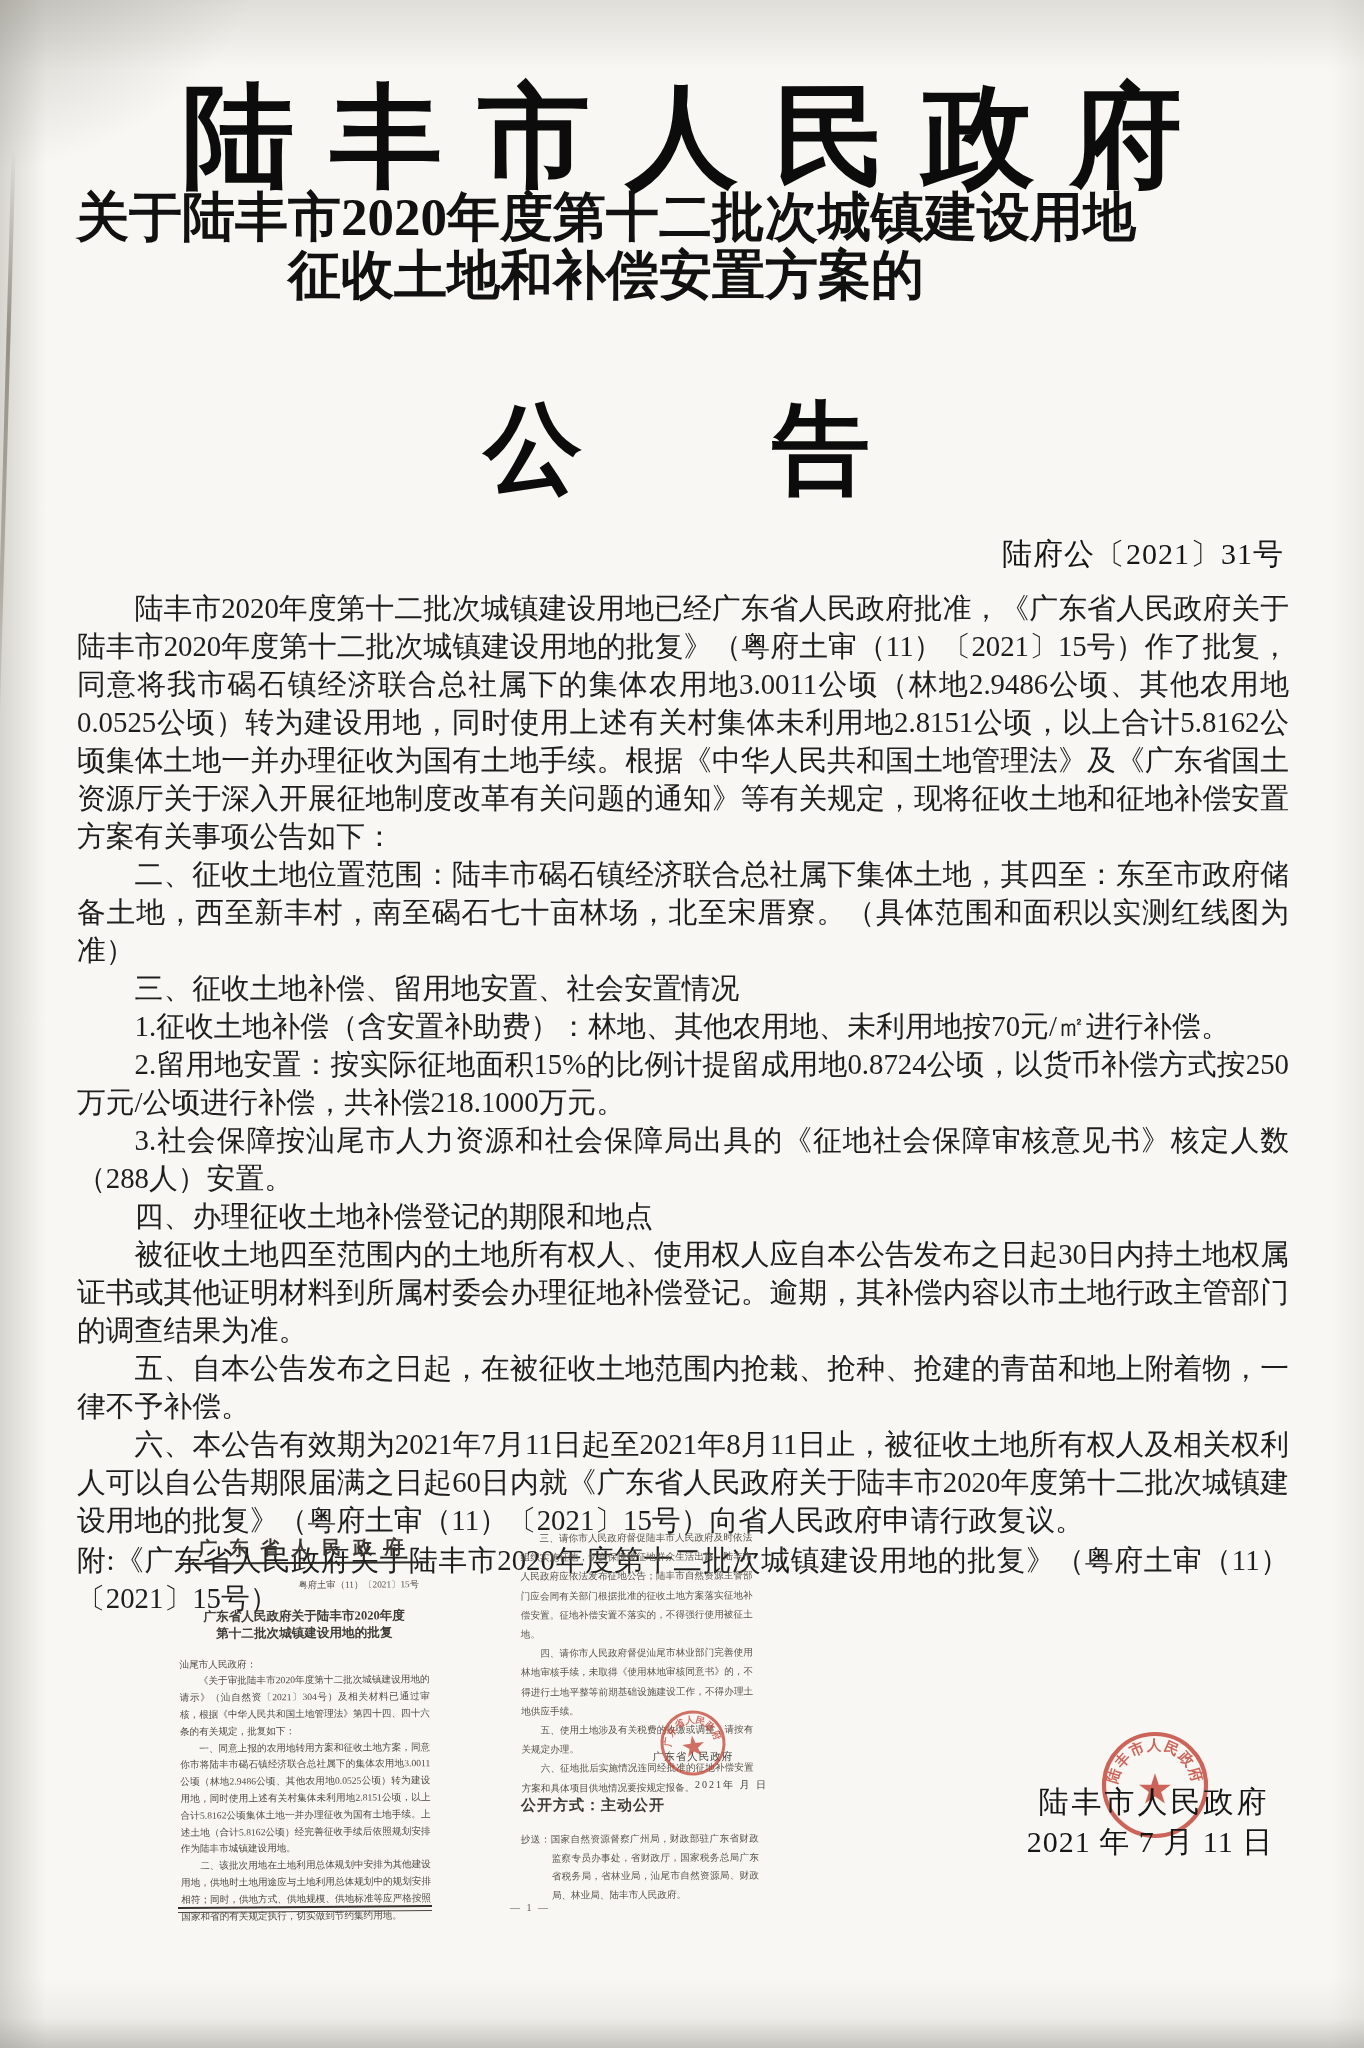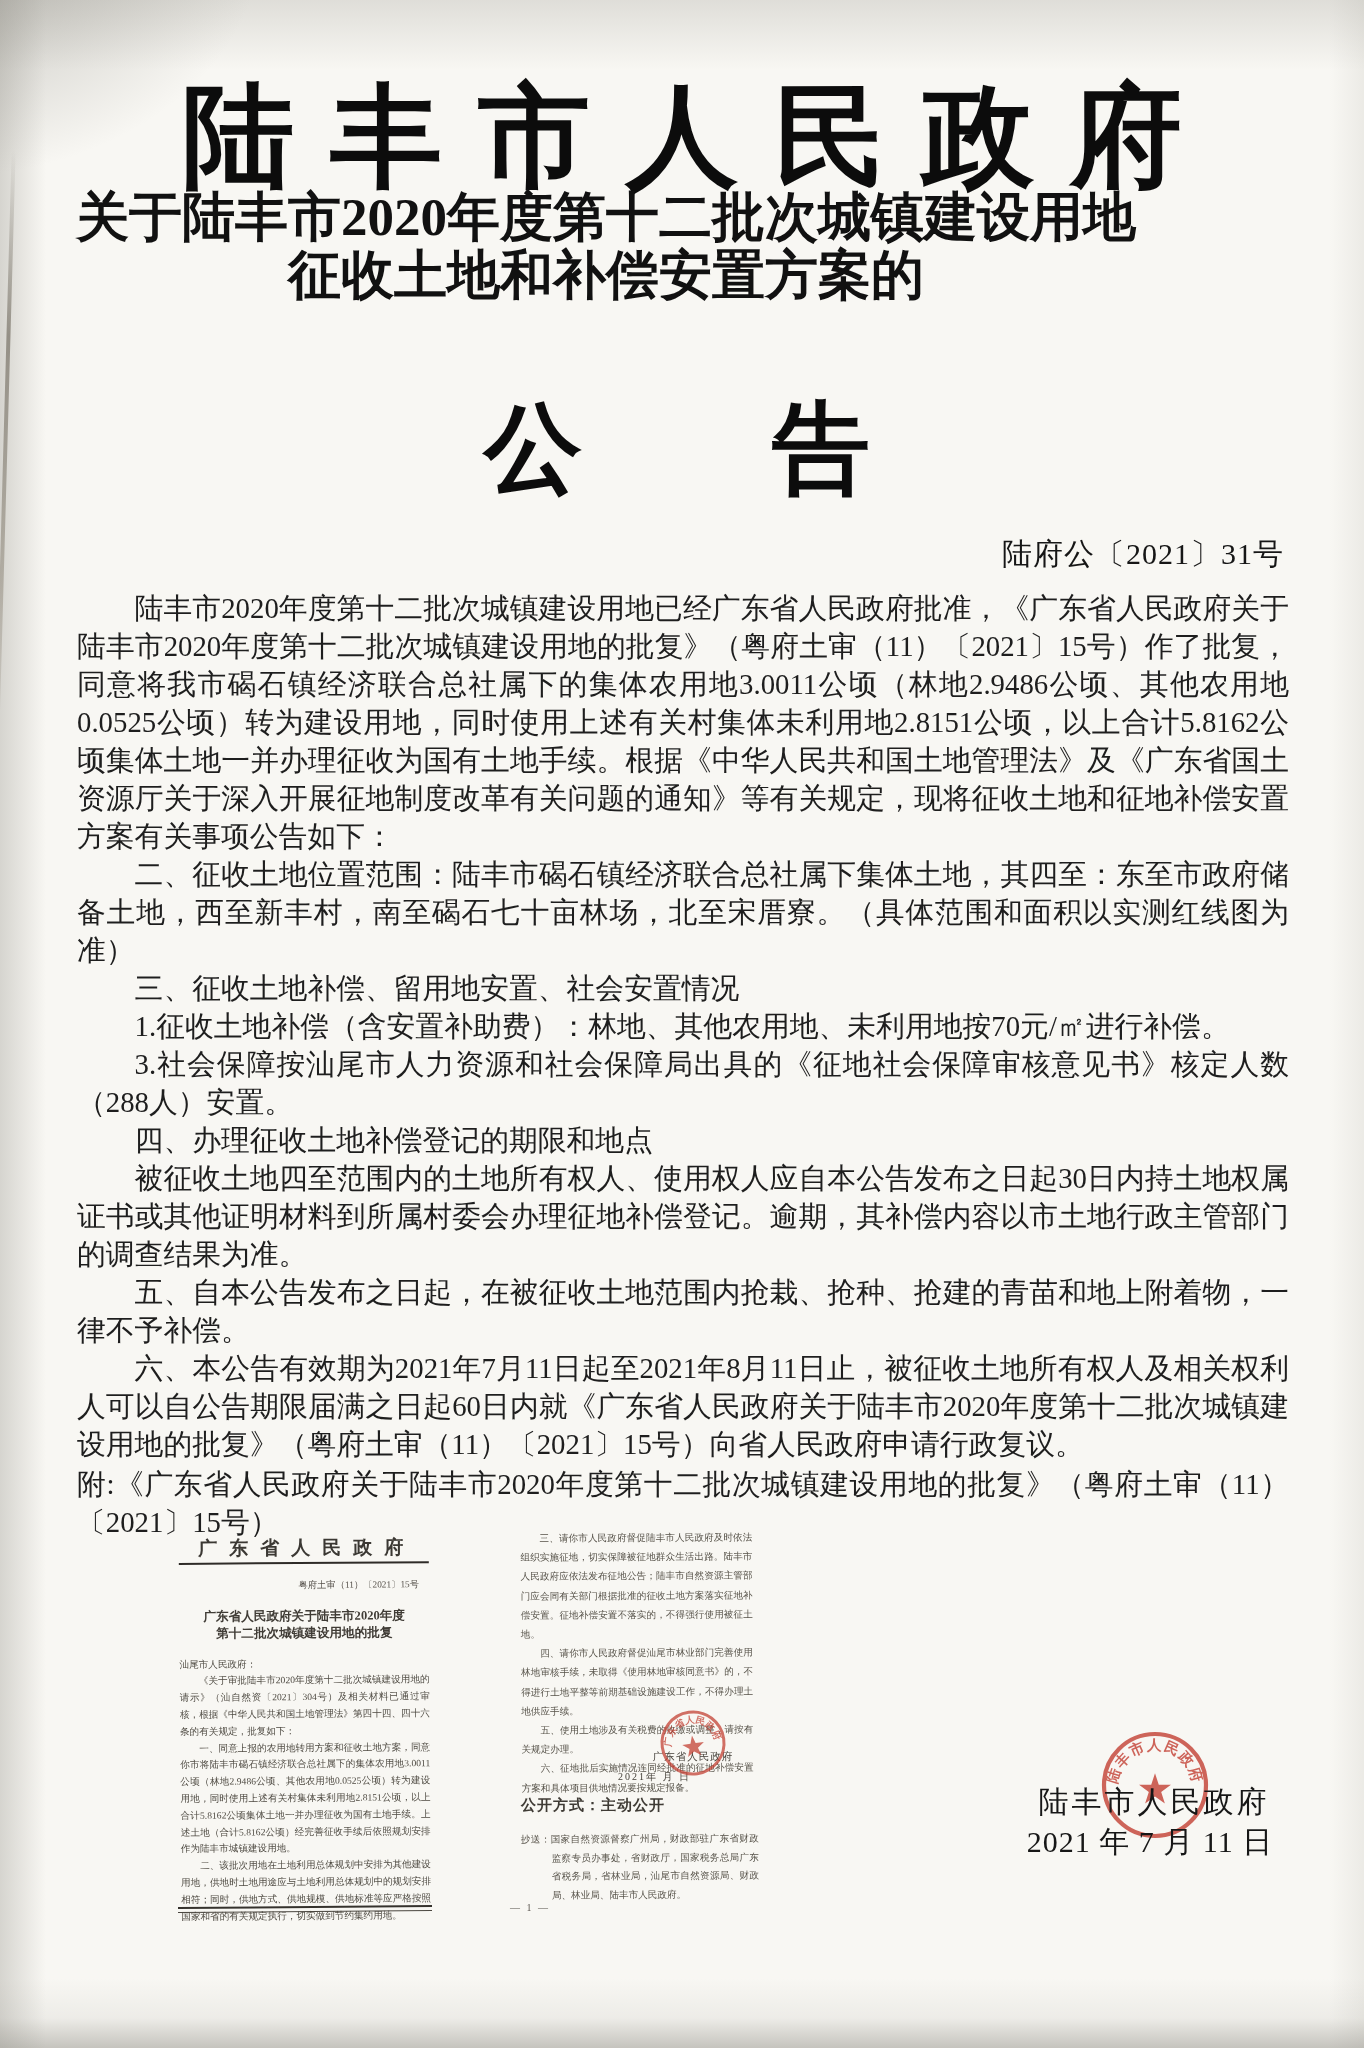--- a/index.html
+++ b/index.html
@@ -62,21 +62,21 @@
     position:absolute;left:178px;top:1906px;width:254px;height:3px;
     border-top:2.4px solid #35322d;border-bottom:1px solid #4a463f;transform:rotate(-0.5deg);
   }
   .gd-marker{position:absolute;left:510px;top:1902px;font-size:10px;color:#5c5751;letter-spacing:2px;}
   .gd-right{
     position:absolute;left:521px;top:1528px;width:232px;transform:rotate(-0.3deg);
     font-size:9.6px;line-height:19.2px;text-align:justify;color:#565249;
   }
   .gd-sealwrap{position:absolute;left:618px;top:1706px;width:150px;height:90px;}
   .gd-sig-org{position:absolute;left:0;top:44px;width:150px;text-align:center;font-size:10.5px;color:#45413a;letter-spacing:1px;}
-  .gd-sig-date{position:absolute;left:0;top:64px;width:150px;text-align:left;font-size:10px;color:#45413a;letter-spacing:2px;}
+  .gd-sig-date{position:absolute;left:0;top:72px;width:150px;text-align:right;font-size:10px;color:#45413a;letter-spacing:2px;}
   .gd-seal-svg{position:absolute;left:40px;top:2px;opacity:0.72;transform:rotate(-8deg);}
   .gd-pub{position:absolute;left:521px;top:1796px;font-size:15px;font-weight:700;color:#3f3b35;letter-spacing:1px;}
   .gd-cc{
     position:absolute;left:521px;top:1830px;width:238px;
     font-size:9.6px;line-height:18.6px;text-align:justify;color:#565249;
     padding-left:3.2em;text-indent:-3.2em;box-sizing:border-box;transform:rotate(-0.3deg);
   }
   
   .sig-org{position:absolute;left:1014px;top:1782px;width:280px;text-align:center;font-size:30px;color:#171717;letter-spacing:3px;white-space:nowrap;}
   .sig-date{position:absolute;left:1000px;top:1822px;width:300px;text-align:center;font-size:30px;color:#171717;letter-spacing:1px;white-space:nowrap;}
@@ -96,20 +96,21 @@
     <div class="sub sub2">征收土地和补偿安置方案的</div>
     <div class="gong">公　告</div>
     <div class="docno">陆府公〔2021〕31号</div>
   </div>
 
   <div class="doc-body">
     <p class="ind">陆丰市2020年度第十二批次城镇建设用地已经广东省人民政府批准，《广东省人民政府关于陆丰市2020年度第十二批次城镇建设用地的批复》（粤府土审（11）〔2021〕15号）作了批复，同意将我市碣石镇经济联合总社属下的集体农用地3.0011公顷（林地2.9486公顷、其他农用地0.0525公顷）转为建设用地，同时使用上述有关村集体未利用地2.8151公顷，以上合计5.8162公顷集体土地一并办理征收为国有土地手续。根据《中华人民共和国土地管理法》及《广东省国土资源厅关于深入开展征地制度改革有关问题的通知》等有关规定，现将征收土地和征地补偿安置方案有关事项公告如下：</p>
     <p class="ind">二、征收土地位置范围：陆丰市碣石镇经济联合总社属下集体土地，其四至：东至市政府储备土地，西至新丰村，南至碣石七十亩林场，北至宋厝寮。（具体范围和面积以实测红线图为准）</p>
     <p class="ind">三、征收土地补偿、留用地安置、社会安置情况</p>
     <p class="ind">1.征收土地补偿（含安置补助费）：林地、其他农用地、未利用地按70元/㎡进行补偿。</p>
+    <p class="ind">2.留用地安置：按实际征地面积15%的比例计提留成用地0.8724公顷，以货币补偿方式按250万元/公顷进行补偿，共补偿218.1000万元。</p>
     <p class="ind">3.社会保障按汕尾市人力资源和社会保障局出具的《征地社会保障审核意见书》核定人数（288人）安置。</p>
     <p class="ind">四、办理征收土地补偿登记的期限和地点</p>
     <p class="ind">被征收土地四至范围内的土地所有权人、使用权人应自本公告发布之日起30日内持土地权属证书或其他证明材料到所属村委会办理征地补偿登记。逾期，其补偿内容以市土地行政主管部门的调查结果为准。</p>
     <p class="ind">五、自本公告发布之日起，在被征收土地范围内抢栽、抢种、抢建的青苗和地上附着物，一律不予补偿。</p>
     <p class="ind">六、本公告有效期为2021年7月11日起至2021年8月11日止，被征收土地所有权人及相关权利人可以自公告期限届满之日起60日内就《广东省人民政府关于陆丰市2020年度第十二批次城镇建设用地的批复》（粤府土审（11）〔2021〕15号）向省人民政府申请行政复议。</p>
     <p class="attach">附:《广东省人民政府关于陆丰市2020年度第十二批次城镇建设用地的批复》（粤府土审（11）〔2021〕15号）</p>
   </div>
 
   <div class="gd-left">
     <div class="gd-head">广东省人民政府</div>

